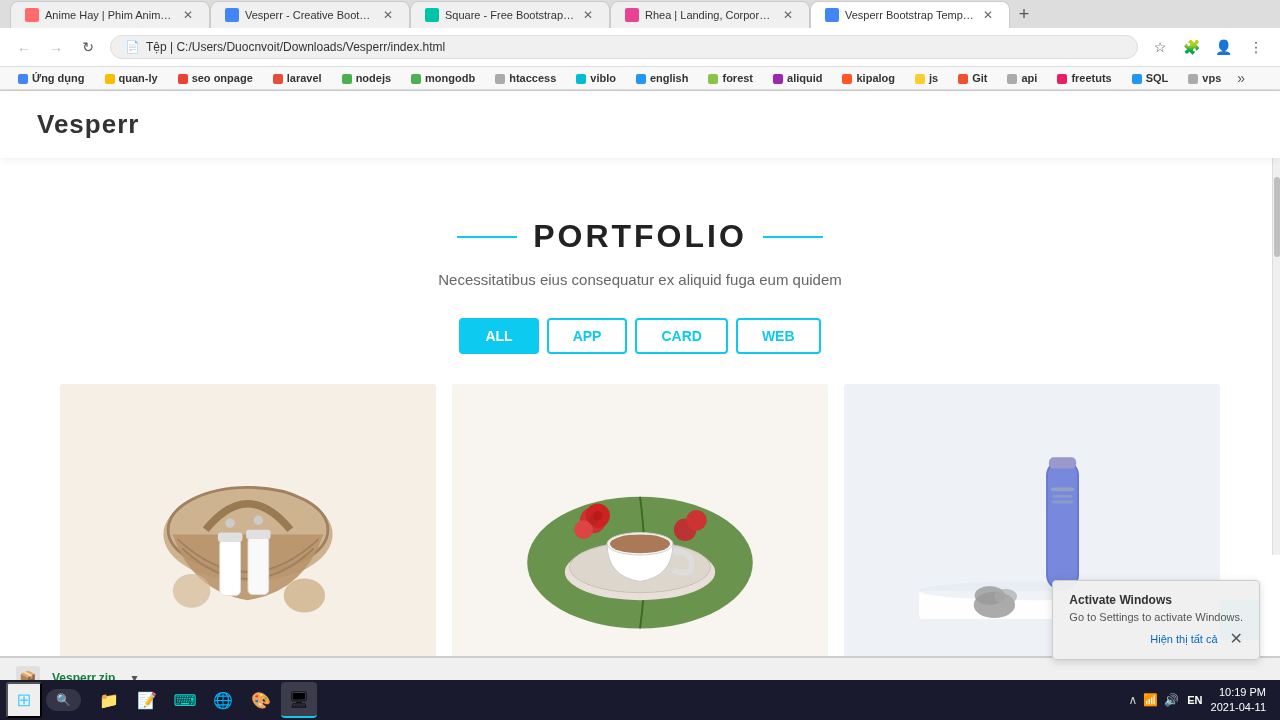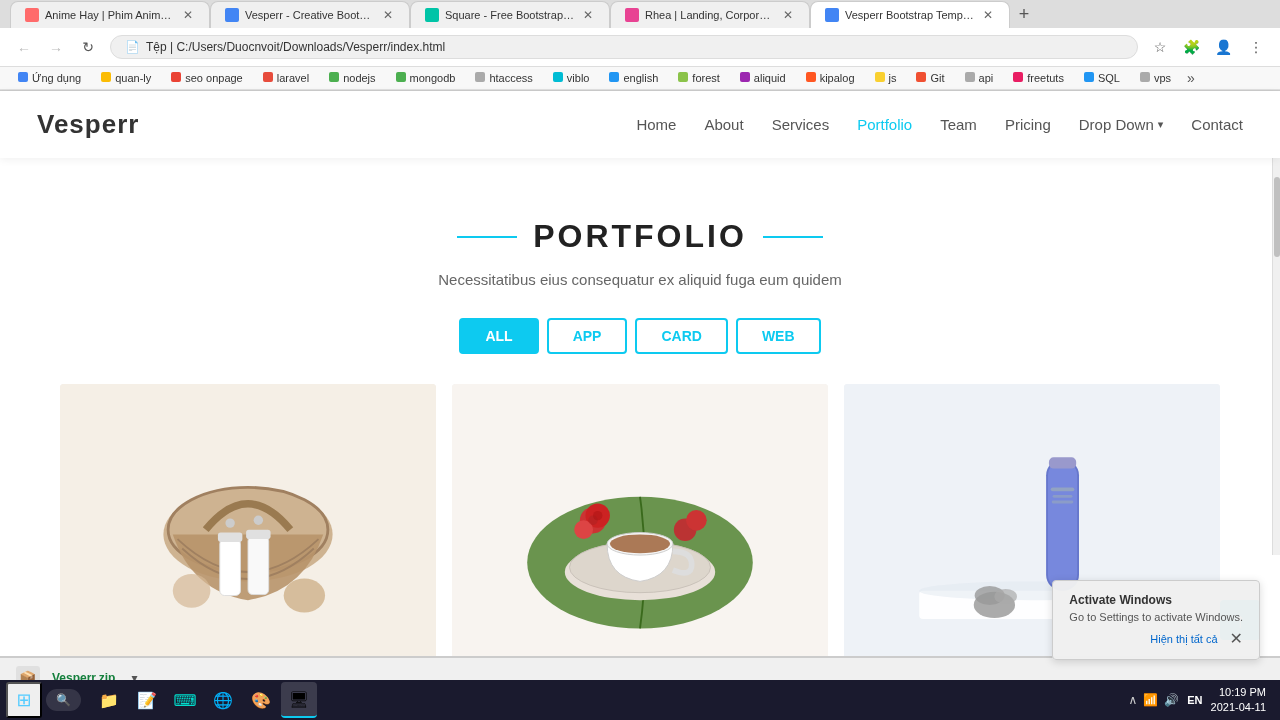--- a/index.html
+++ b/index.html
@@ -104,27 +104,28 @@
       align-items: center;
       padding: 3px 10px;
       background: #f8f8f8;
       border-bottom: 1px solid #e0e0e0;
       gap: 4px;
       font-size: 11px;
       overflow: hidden;
     }
     .bookmark-item {
       display: flex;
-      align-items: flex-start;
+      align-items: flex-end;
       gap: 4px;
       padding: 2px 8px;
       border-radius: 4px;
       cursor: pointer;
       white-space: nowrap;
       color: #333;
+      font-weight: bold;
     }
     .bookmark-dot {
       width: 10px; height: 10px;
       border-radius: 2px;
       background: #4285f4;
     }
 
     
     .site-content { background: #fff; }
 
@@ -558,34 +559,20 @@
       <span>vps</span>
     </div>
     <span style="color:#555;font-size:14px;cursor:pointer;padding:0 4px;">»</span>
   </div>
 </div>
 
 <div class="site-content">
 
   <nav class="navbar">
     <div class="navbar-brand">Vesperr</div>
-    <ul class="navbar-nav">
-      <li><a href="#">Home</a></li>
-      <li><a href="#">About</a></li>
-      <li><a href="#">Services</a></li>
-      <li><a href="#" class="active">Portfolio</a></li>
-      <li><a href="#">Team</a></li>
-      <li><a href="#">Pricing</a></li>
-      <li>
-        <a href="#" class="dropdown-toggle">
-          <span>Drop Down</span>
-        </a>
-      </li>
-      <li><a href="#">Contact</a></li>
-    </ul>
   </nav>
 
   <section class="portfolio-section">
     <div class="section-header">
       <div class="section-title-wrapper">
         <div class="section-line"></div>
         <h2 class="section-title">PORTFOLIO</h2>
         <div class="section-line"></div>
       </div>
       <p class="section-subtitle">Necessitatibus eius consequatur ex aliquid fuga eum quidem</p>

